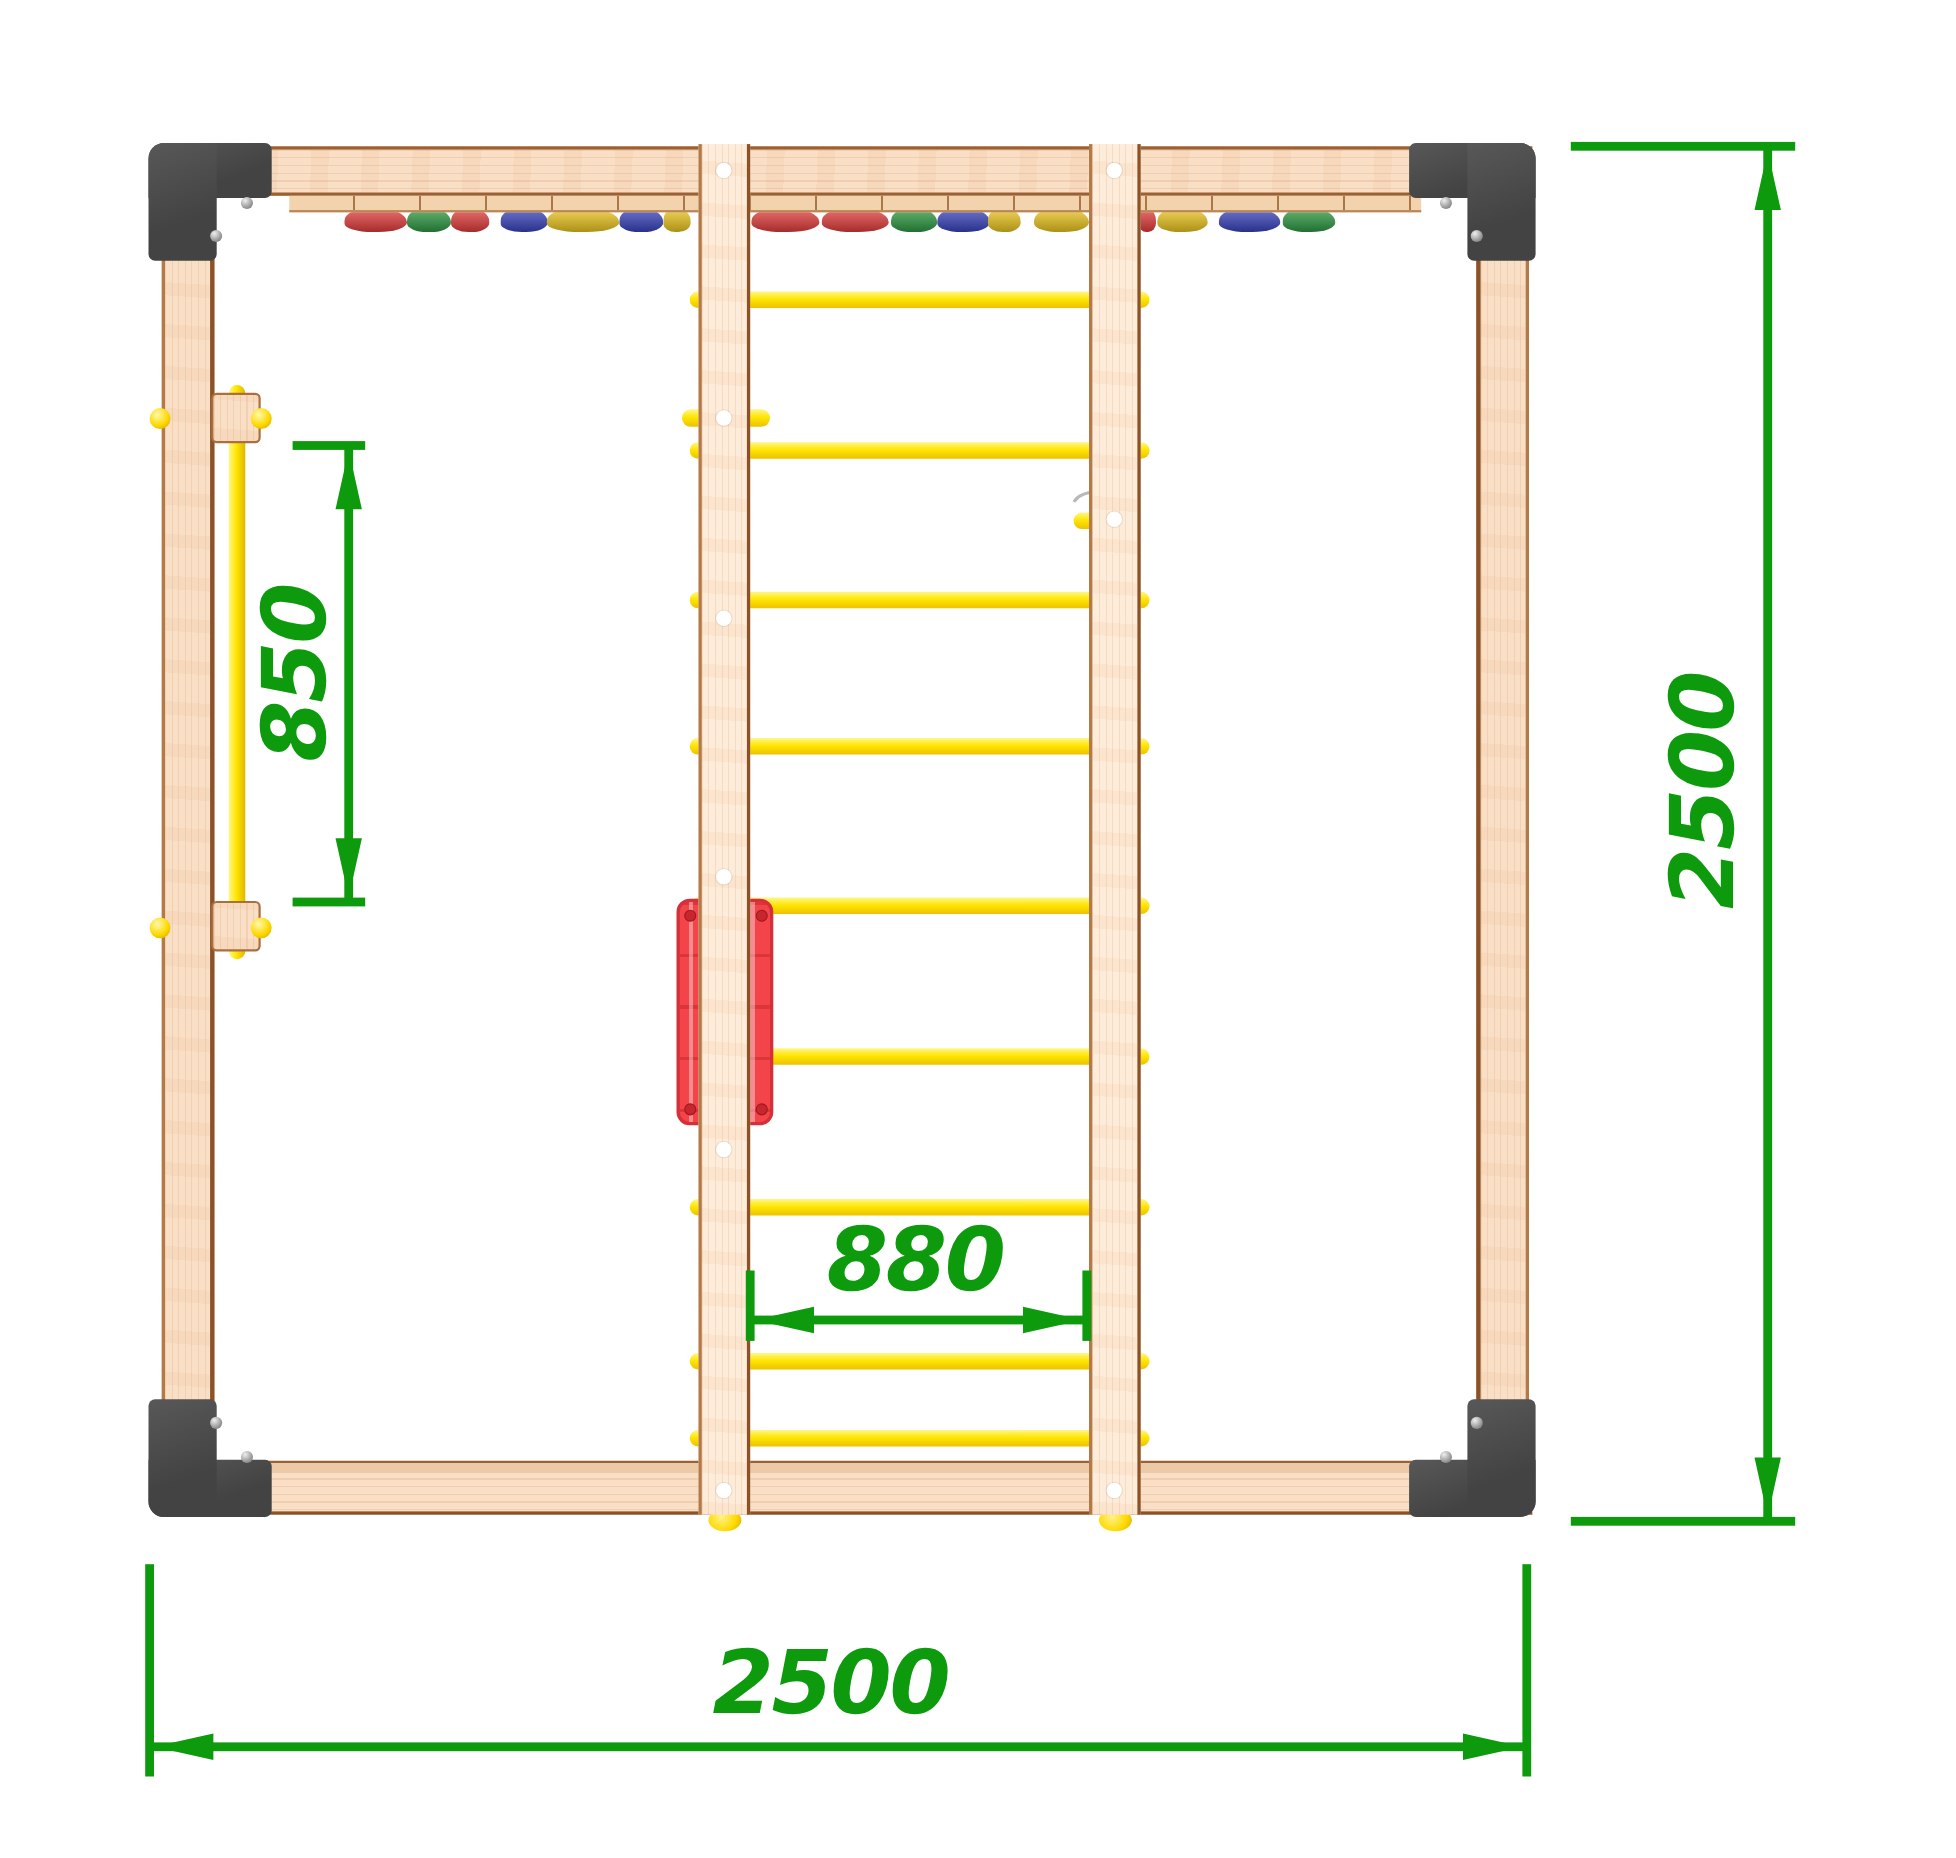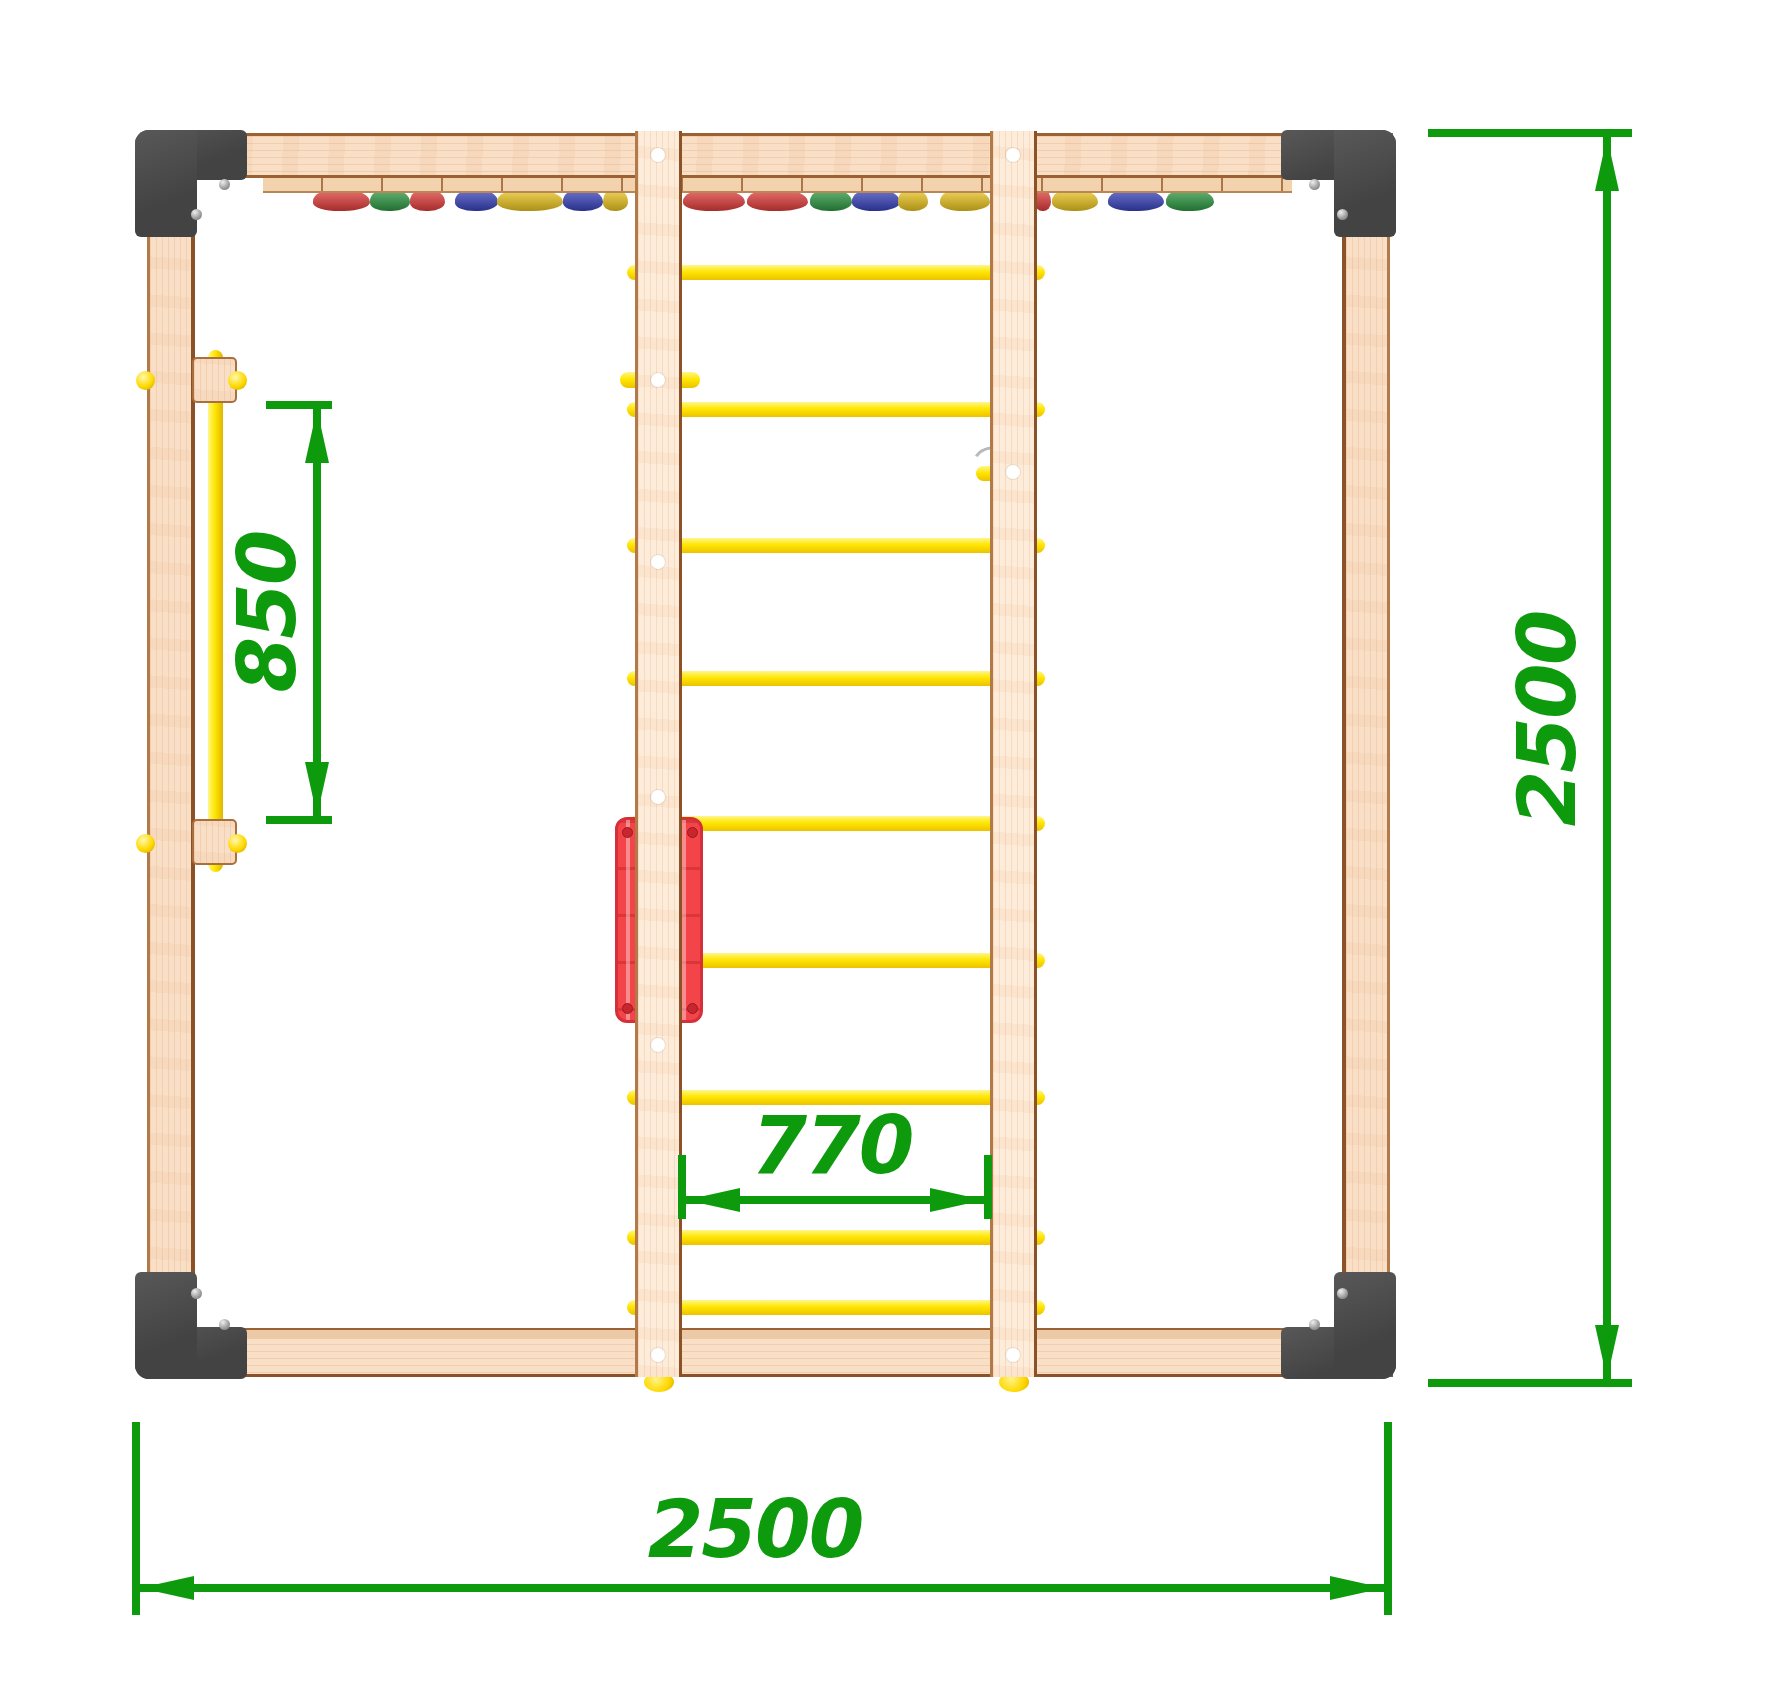--- a/index.html
+++ b/index.html
@@ -240,21 +240,21 @@
     <div class="abs arr arr-down" id="d850-a2"></div>
     <div class="abs dim-label rot" id="d850-label">850</div>
   </div>
 
   <div>
     <div class="abs dim" id="d630-t1"></div>
     <div class="abs dim" id="d630-t2"></div>
     <div class="abs dim" id="d630-line"></div>
     <div class="abs arr arr-left" id="d630-a1"></div>
     <div class="abs arr arr-right" id="d630-a2"></div>
-    <div class="abs dim-label ctr" id="d630-label">770</div>
+    <div class="abs dim-label ctr" id="d630-label">880</div>
   </div>
 
   <div>
     <div class="abs dim" id="dr-t1"></div>
     <div class="abs dim" id="dr-t2"></div>
     <div class="abs dim" id="dr-line"></div>
     <div class="abs arr arr-up" id="dr-a1"></div>
     <div class="abs arr arr-down" id="dr-a2"></div>
     <div class="abs dim-label rot" id="dr-label">2500</div>
   </div>

